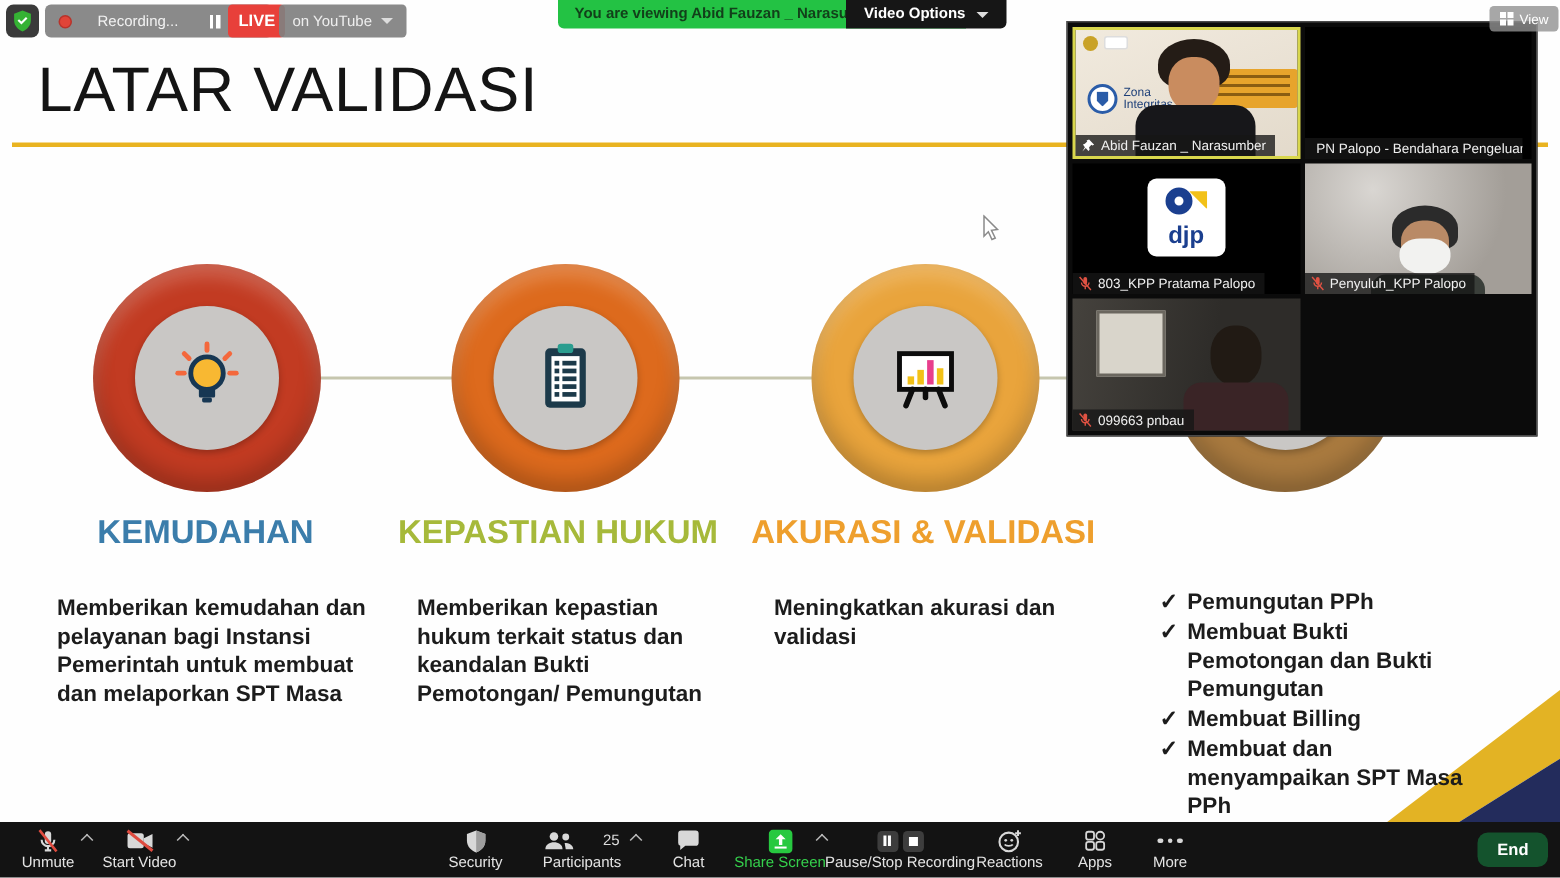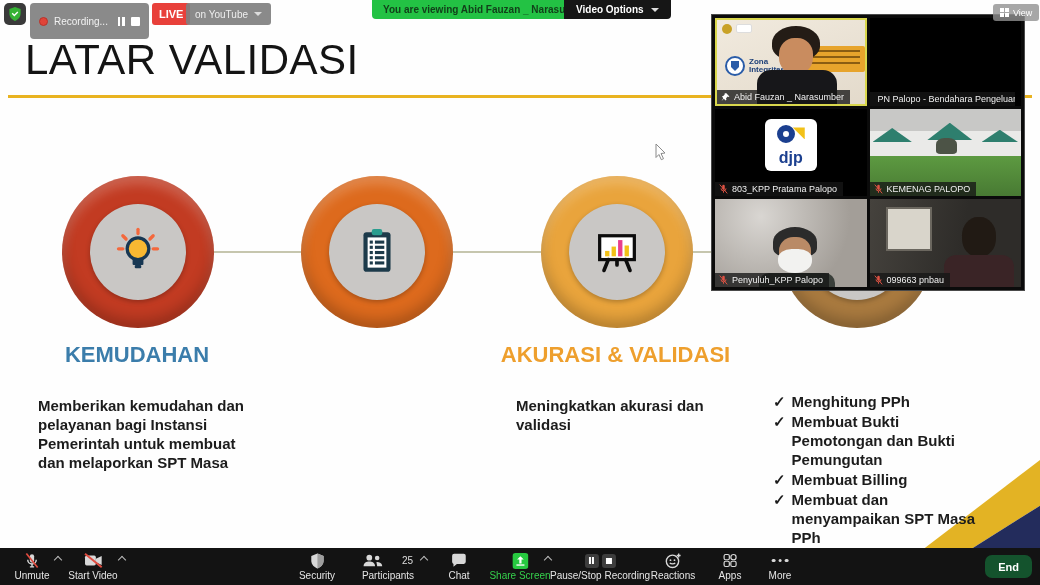--- a/index.html
+++ b/index.html
@@ -1,21 +1,21 @@
 <!DOCTYPE html>
 <html><head>
 <meta charset="utf-8">
 <style>
   * { margin:0; padding:0; box-sizing:border-box; }
   body { background:#000; font-family:"Liberation Sans", sans-serif; }
   .screen { position:relative; width:1040px; height:585px; background:#fefefe; overflow:hidden; }
 
   
   .shield-btn { position:absolute; left:4px; top:3px; width:22px; height:22px; background:#3a3a3a; border-radius:5px; display:flex; align-items:center; justify-content:center; z-index:40; }
-  .rec-pill { position:absolute; left:30px; top:3px; height:36px; background:rgba(128,128,128,.92); border-radius:4px; display:flex; align-items:center; gap:6px; padding:0 9px; z-index:40; }
+  .rec-pill { position:absolute; left:30px; top:3px; height:22px; background:rgba(128,128,128,.92); border-radius:4px; display:flex; align-items:center; gap:17px; padding:0 9px; z-index:40; }
   .rec-dot { width:9px; height:9px; border-radius:50%; background:#e04438; border:1.5px solid #b8332b; }
   .rec-pill span { color:#f2f2f2; font-size:10px; }
   .pause-ic { display:flex; gap:2px; margin-left:4px; }
   .pause-ic i { display:block; width:2.5px; height:9px; background:#fff; }
   .stop-ic { width:9px; height:9px; background:#fff; border-radius:1px; }
   .live-badge { position:absolute; left:152px; top:3px; height:22px; background:#e8403a; border-radius:3px; color:#fff; font-weight:700; font-size:11px; display:flex; align-items:center; padding:0 7px; z-index:40; }
   .yt-pill { position:absolute; left:186px; top:3px; height:22px; background:rgba(128,128,128,.92); border-radius:3px; color:#eee; font-size:10px; display:flex; align-items:center; gap:6px; padding:0 9px; z-index:40; }
   .caret-down { width:0; height:0; border-left:4px solid transparent; border-right:4px solid transparent; border-top:4px solid #ddd; }
   .view-banner { position:absolute; left:372px; top:0; height:19px; background:#23c244; color:#12401a; font-size:10px; font-weight:700; display:flex; align-items:center; padding:0 11px; border-radius:0 0 0 4px; z-index:40; }
   .view-options { position:absolute; left:564px; top:0; height:19px; background:#161616; color:#fff; font-size:10px; font-weight:700; display:flex; align-items:center; gap:7px; padding:0 12px; border-radius:0 0 4px 0; z-index:40; cursor:pointer; }
@@ -55,21 +55,21 @@
   .gallery { position:absolute; left:711px; top:14px; width:314px; height:277px; background:#0b0b0b; border:1px solid #4a4a4a; display:grid; grid-template-columns:1fr 1fr; grid-template-rows:1fr 1fr 1fr; gap:3px; padding:3px; z-index:30; }
   .tile { position:relative; background:#000; overflow:hidden; }
   .tile-abid { border:2px solid #d9d74d; background:linear-gradient(160deg,#f1eade,#e3dacb); }
   .name-tag { position:absolute; left:0; bottom:0; max-width:96%; background:rgba(22,22,22,.78); color:#f0f0f0; font-size:9px; padding:2px 6px 2px 4px; display:flex; align-items:center; gap:4px; white-space:nowrap; overflow:hidden; z-index:5; }
   
   .abid-banner { position:absolute; right:0; top:26px; width:78px; height:26px; background:#e7a42c; border-radius:2px; }
   .abid-banner i { display:block; height:2px; background:#8a5d12; margin:4px 5px 0 5px; }
   .zona-wrap { position:absolute; left:8px; top:36px; display:flex; gap:4px; align-items:center; }
   .zona-circle { width:20px; height:20px; border-radius:50%; border:2px solid #2a5ca8; background:#fff; display:flex; align-items:center; justify-content:center; }
   .zona-shield { width:8px; height:10px; background:#2a5ca8; clip-path:polygon(0 0,100% 0,100% 60%,50% 100%,0 60%); }
-  .zona-text { font-size:8px; font-weight:700; color:#1d3f78; line-height:8px; width:40px; }
+  .zona-text { font-size:8px; font-weight:400; color:#1d3f78; line-height:8px; width:40px; }
   .abid-hair { position:absolute; left:55px; top:6px; width:48px; height:34px; background:#241c16; border-radius:50% 50% 40% 40%; }
   .abid-face { position:absolute; left:62px; top:18px; width:34px; height:36px; background:#c98c5f; border-radius:45%; }
   .abid-shirt { position:absolute; left:40px; top:50px; width:80px; height:40px; background:#17171a; border-radius:14px 14px 0 0; }
   .abid-logos { position:absolute; left:5px; top:4px; display:flex; gap:4px; }
   .abid-logos .l1 { width:10px; height:10px; border-radius:50%; background:#c9a227; }
   .abid-logos .l2 { width:16px; height:9px; border-radius:2px; background:#fff; border:1px solid #ddd; }
   
   .djp-card { position:absolute; left:50%; top:42%; transform:translate(-50%,-50%); width:52px; height:52px; background:#fff; border-radius:6px; }
   .djp-ring { position:absolute; left:12px; top:6px; width:18px; height:18px; border:6px solid #1b3f8f; border-radius:10px; }
   .djp-wedge { position:absolute; left:28px; top:8px; width:12px; height:12px; background:#f2c118; clip-path:polygon(0 0,100% 0,100% 100%); }
@@ -176,29 +176,31 @@
         </g>
       </svg>
     </div>
   </div>
 
   <div class="circle circ4">
     <div class="inner-circle"></div>
   </div>
 
   <div class="col-heading ch1">KEMUDAHAN</div>
+  <div class="col-heading ch2">KEPASTIAN HUKUM</div>
   <div class="col-heading ch3">AKURASI &amp;  VALIDASI</div>
 
   <div class="col-body cb1">Memberikan kemudahan  dan pelayanan bagi Instansi Pemerintah untuk membuat dan melaporkan SPT Masa</div>
+  <div class="col-body cb2">Memberikan kepastian hukum terkait status  dan keandalan Bukti Pemotongan/ Pemungutan</div>
   <div class="col-body cb3">Meningkatkan akurasi dan validasi</div>
 
   <div class="checklist">
     <div class="chk-item">
       <span class="chk">✓</span>
-      <span>Menghitung PPh</span>
+      <span>Pemungutan PPh</span>
     </div>
     <div class="chk-item">
       <span class="chk">✓</span>
       <span>Membuat Bukti Pemotongan dan Bukti Pemungutan</span>
     </div>
     <div class="chk-item">
       <span class="chk">✓</span>
       <span>Membuat Billing</span>
     </div>
     <div class="chk-item">
@@ -303,38 +305,20 @@
         <svg width="9" height="10" viewBox="0 0 14 16">
             <rect x="5" y="1" width="4" height="8" rx="2" fill="#e05243"></rect>
             <path d="M3 7a4 4 0 0 0 8 0" stroke="#e05243" stroke-width="1.5" fill="none"></path>
             <line x1="7" y1="11" x2="7" y2="14" stroke="#e05243" stroke-width="1.5"></line>
             <line x1="1" y1="1" x2="13" y2="15" stroke="#e05243" stroke-width="1.5"></line>
           </svg>
         <span>803_KPP Pratama Palopo</span>
       </div>
     </div>
 
-    <div class="tile">
-      <div class="km-sky"></div>
-      <div class="km-bldg"></div>
-      <div class="roof r1"></div>
-      <div class="roof r2"></div>
-      <div class="roof r3"></div>
-      <div class="km-grass"></div>
-      <div class="km-monu"></div>
-      <div class="name-tag">
-        <svg width="9" height="10" viewBox="0 0 14 16">
-            <rect x="5" y="1" width="4" height="8" rx="2" fill="#e05243"></rect>
-            <path d="M3 7a4 4 0 0 0 8 0" stroke="#e05243" stroke-width="1.5" fill="none"></path>
-            <line x1="7" y1="11" x2="7" y2="14" stroke="#e05243" stroke-width="1.5"></line>
-            <line x1="1" y1="1" x2="13" y2="15" stroke="#e05243" stroke-width="1.5"></line>
-          </svg>
-        <span>KEMENAG PALOPO</span>
-      </div>
-    </div>
 
     <div class="tile tile-peny">
       <div class="py-hair"></div>
       <div class="py-face"></div>
       <div class="py-mask"></div>
       <div class="py-body"></div>
       <div class="name-tag">
         <svg width="9" height="10" viewBox="0 0 14 16">
             <rect x="5" y="1" width="4" height="8" rx="2" fill="#e05243"></rect>
             <path d="M3 7a4 4 0 0 0 8 0" stroke="#e05243" stroke-width="1.5" fill="none"></path>

